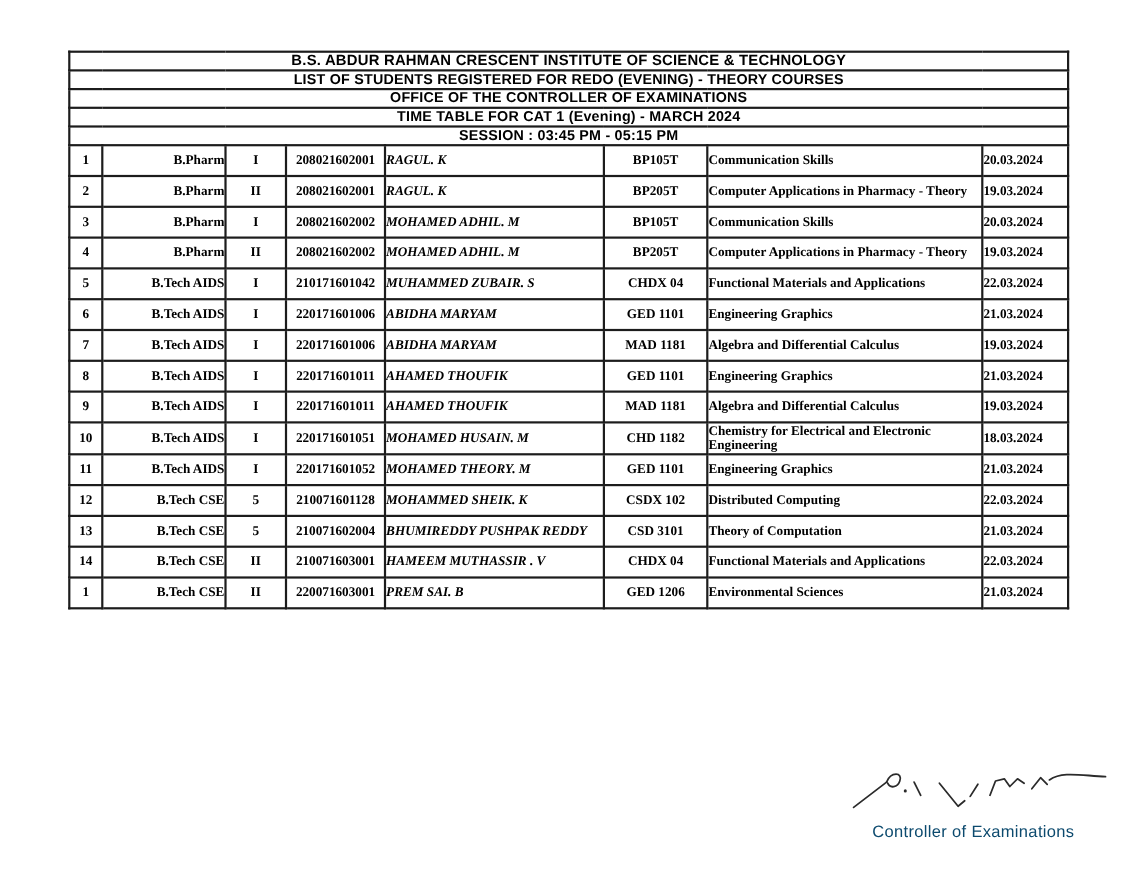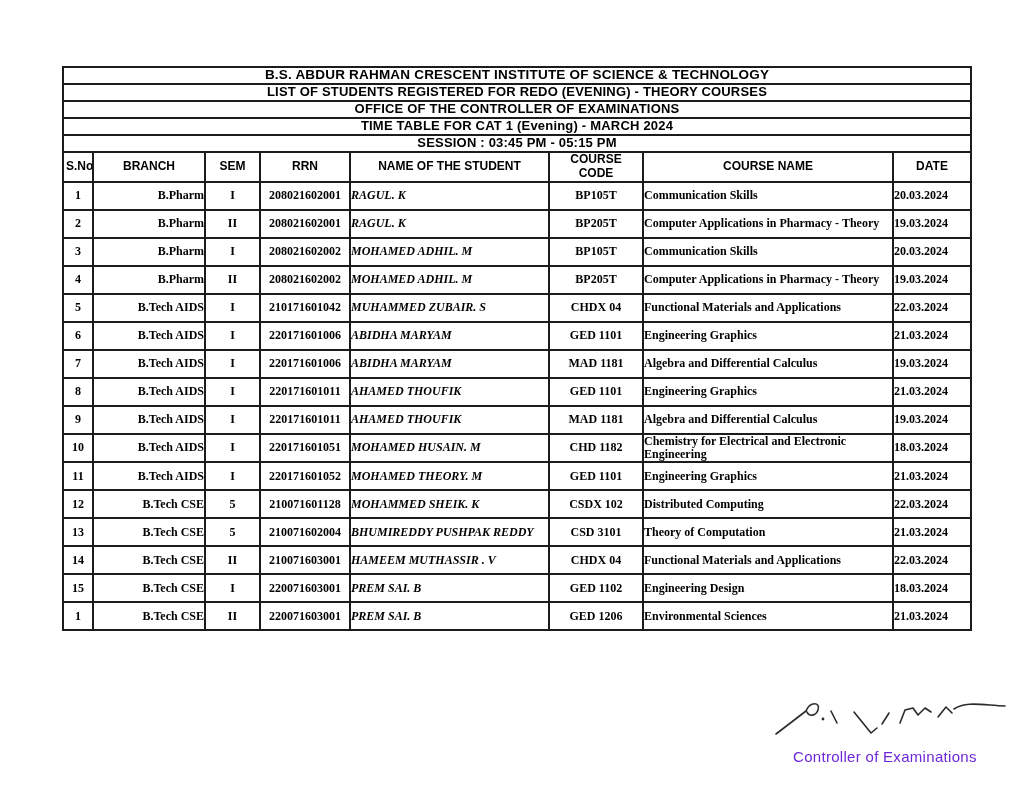--- a/index.html
+++ b/index.html
@@ -14,21 +14,21 @@
   .page {
     position: relative;
     width: 1024px;
     height: 791px;
     background: #ffffff;
     overflow: hidden;
   }
   table.redo-table {
     position: absolute;
     left: 62px;
-    top: 66px;
+    top: 46px;
     width: 908px;
     border-collapse: collapse;
     table-layout: fixed;
     padding-left: 40px;
   }
   table.redo-table td, table.redo-table th {
     border: 2px solid #1c1c1c;
     padding: 0;
     overflow: hidden;
     color: #000;
@@ -77,21 +77,21 @@
     top: 697px;
     width: 240px;
     height: 46px;
   }
   .signatory {
     position: absolute;
     left: 793px;
     top: 748px;
     font-family: "Liberation Sans", sans-serif;
     font-size: 15px;
-    color: #6d28d9;
+    color: #0c4a6e;
     letter-spacing: 0.3px;
     white-space: nowrap;
   }
 </style>
 </head>
 <body>
 
 <div class="page">
 
   <table class="redo-table">
@@ -114,30 +114,20 @@
       </tr>
       <tr class="title-row">
         <td colspan="8">OFFICE OF THE CONTROLLER OF EXAMINATIONS</td>
       </tr>
       <tr class="title-row">
         <td colspan="8">TIME TABLE FOR CAT 1 (Evening) - MARCH 2024</td>
       </tr>
       <tr class="title-row">
         <td colspan="8">SESSION : 03:45 PM - 05:15 PM</td>
       </tr>
-      <tr class="colhead-row">
-        <th>S.No</th>
-        <th>BRANCH</th>
-        <th>SEM</th>
-        <th>RRN</th>
-        <th>NAME OF THE STUDENT</th>
-        <th>COURSE CODE</th>
-        <th>COURSE NAME</th>
-        <th>DATE</th>
-      </tr>
     </thead>
     <tbody>
         <tr>
           <td class="c-sno">1</td>
           <td class="c-branch">B.Pharm</td>
           <td class="c-sem">I</td>
           <td class="c-rrn">208021602001</td>
           <td class="c-name">RAGUL. K</td>
           <td class="c-code">BP105T</td>
           <td class="c-cname">Communication Skills</td>
@@ -265,30 +255,20 @@
         </tr>
         <tr>
           <td class="c-sno">14</td>
           <td class="c-branch">B.Tech CSE</td>
           <td class="c-sem">II</td>
           <td class="c-rrn">210071603001</td>
           <td class="c-name">HAMEEM MUTHASSIR . V</td>
           <td class="c-code">CHDX 04</td>
           <td class="c-cname">Functional Materials and Applications</td>
           <td class="c-date">22.03.2024</td>
-        </tr>
-        <tr>
-          <td class="c-sno">15</td>
-          <td class="c-branch">B.Tech CSE</td>
-          <td class="c-sem">I</td>
-          <td class="c-rrn">220071603001</td>
-          <td class="c-name">PREM SAI. B</td>
-          <td class="c-code">GED 1102</td>
-          <td class="c-cname">Engineering Design</td>
-          <td class="c-date">18.03.2024</td>
         </tr>
         <tr>
           <td class="c-sno">1</td>
           <td class="c-branch">B.Tech CSE</td>
           <td class="c-sem">II</td>
           <td class="c-rrn">220071603001</td>
           <td class="c-name">PREM SAI. B</td>
           <td class="c-code">GED 1206</td>
           <td class="c-cname">Environmental Sciences</td>
           <td class="c-date">21.03.2024</td>

